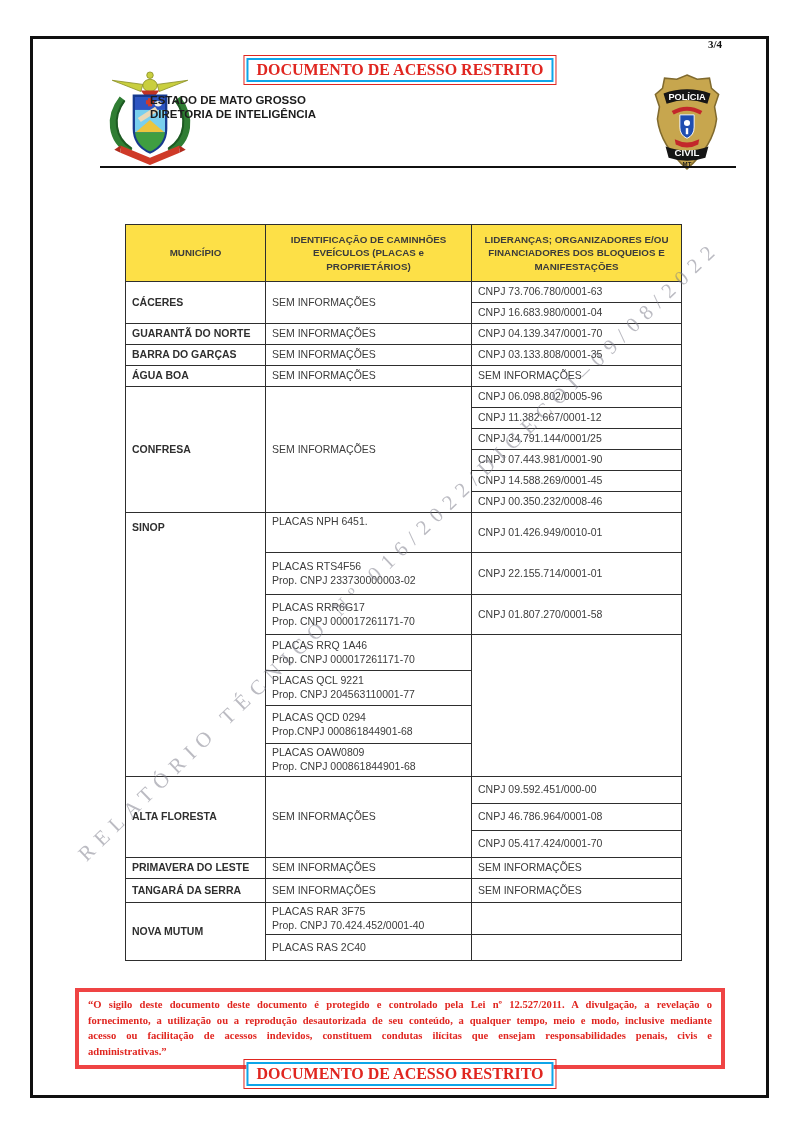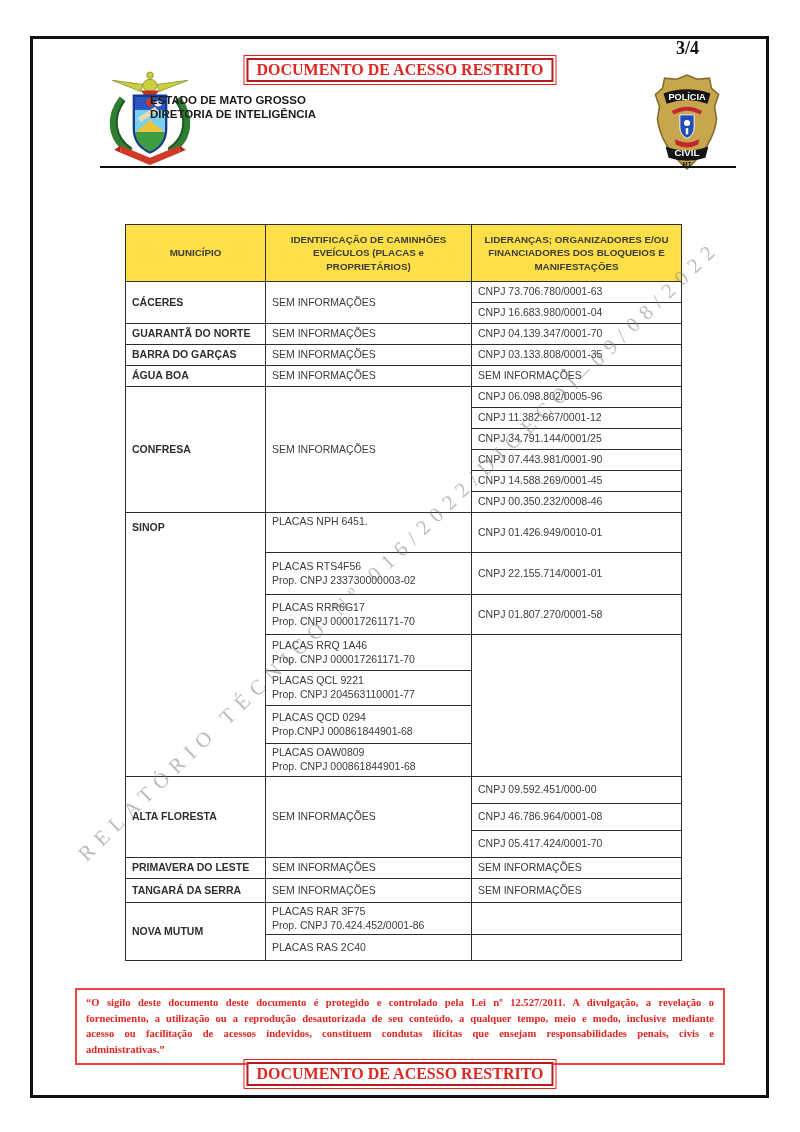--- a/index.html
+++ b/index.html
@@ -1,44 +1,44 @@
 <!DOCTYPE html>
 <html><head>
 <meta charset="utf-8">
 <style>
   html,body{margin:0;padding:0;background:#ffffff;}
   .page{position:relative;width:800px;height:1132px;background:#ffffff;overflow:hidden;
         font-family:"Liberation Sans",sans-serif;}
   .frame{position:absolute;left:30px;top:36px;right:31px;bottom:34px;border:3px solid #101010;}
-  .pagenum{position:absolute;left:676px;top:38px;font-family:"Liberation Serif",serif;
-           font-weight:bold;font-size:18px;color:#111;}
+  .pagenum{position:absolute;left:708px;top:38px;font-family:"Liberation Serif",serif;
+           font-weight:bold;font-size:11px;color:#111;}
   .restrito{position:absolute;left:50%;transform:translateX(-50%);
             font-family:"Liberation Serif",serif;font-weight:bold;font-size:16px;
-            color:#e02620;border:2px solid #b91c1c;outline:1px solid #e02620;outline-offset:2px;
+            color:#e02620;border:2px solid #0ea5e9;outline:1px solid #e02620;outline-offset:2px;
             padding:1px 8px;white-space:nowrap;background:#fff;}
   .restrito.top{top:58px;}
   .restrito.bottom{top:1062px;}
   .crest{position:absolute;left:104px;top:64px;}
   .badge{position:absolute;left:652px;top:72px;}
   .org{position:absolute;left:150px;right:150px;top:94px;color:#1c1c1c;}
   .org div{font-weight:bold;font-size:11.5px;line-height:13.6px;}
   .rule{position:absolute;left:100px;top:166px;width:636px;height:2px;background:#101010;}
   .doc-title{position:absolute;left:88px;top:184px;font-size:15.5px;color:#3a3a3a;letter-spacing:.2px;}
   .tbl-wrap{position:absolute;left:125px;top:224px;}
   table{border-collapse:collapse;table-layout:fixed;width:556px;}
   th,td{border:1px solid #2e2e2e;padding:2px 6px;vertical-align:middle;
         font-size:10.5px;color:#3b3b3b;text-align:left;white-space:pre-line;
         overflow:hidden;line-height:1.3;}
   th{background:#fde047;font-weight:bold;font-size:9.8px;height:52px;line-height:1.35;text-align:center;}
   td.muni{font-weight:bold;color:#2f2f2f;}
   .watermark{position:absolute;left:82px;top:845px;transform:rotate(-44deg);transform-origin:0 50%;
              font-family:"Liberation Serif",serif;font-size:21px;letter-spacing:7.5px;
              color:rgba(125,125,138,.52);white-space:nowrap;pointer-events:none;z-index:6;}
   .disclaimer{position:absolute;left:75px;top:988px;width:650px;box-sizing:border-box;
-              border:2px solid #ef4444;padding:5px 9px 6px 9px;
+              border:4px solid #ef4444;padding:5px 9px 6px 9px;
               font-family:"Liberation Serif",serif;font-weight:bold;font-size:10.6px;
               line-height:15.5px;color:#e02620;text-align:justify;word-spacing:3px;}
 </style>
 </head>
 <body>
 
 <div class="page">
   <div class="frame"></div>
 
   <div class="pagenum">3/4</div>
@@ -203,21 +203,21 @@
             <td>SEM INFORMAÇÕES</td>
           </tr>
           <tr style="height: 24px;">
             <td class="muni">TANGARÁ DA SERRA</td>
             <td>SEM INFORMAÇÕES</td>
             <td>SEM INFORMAÇÕES</td>
           </tr>
           <tr style="height: 29px;">
             <td rowspan="2" class="muni">NOVA MUTUM</td>
             <td>PLACAS RAR 3F75
-Prop. CNPJ 70.424.452/0001-86</td>
+Prop. CNPJ 70.424.452/0001-40</td>
             <td></td>
           </tr>
           <tr style="height: 26px;">
             <td>PLACAS RAS 2C40</td>
             <td></td>
           </tr>
         </tbody>
     </table>
   </div>
 

